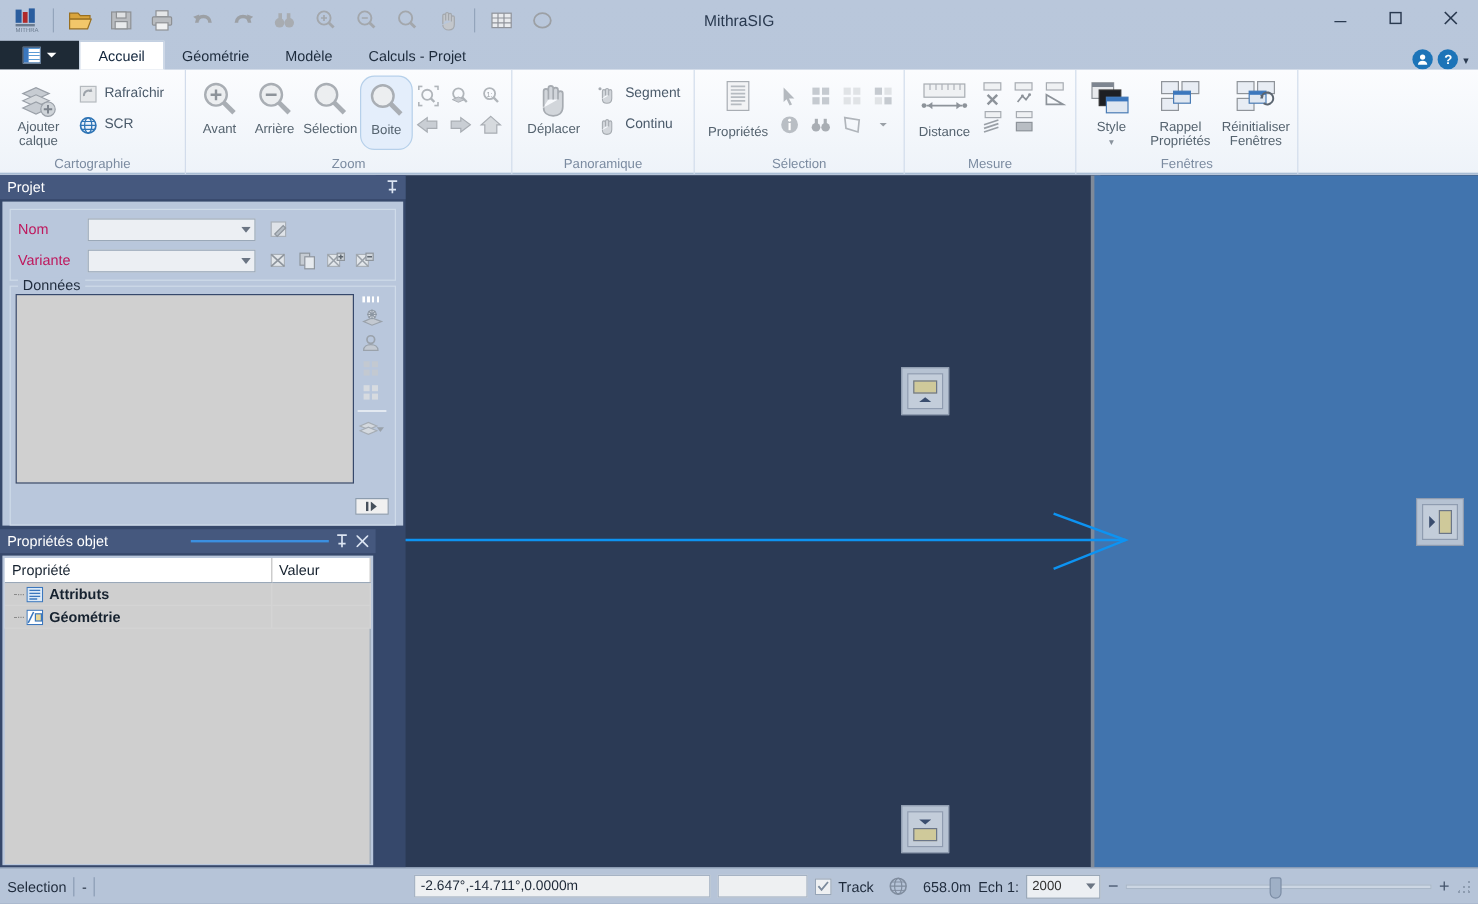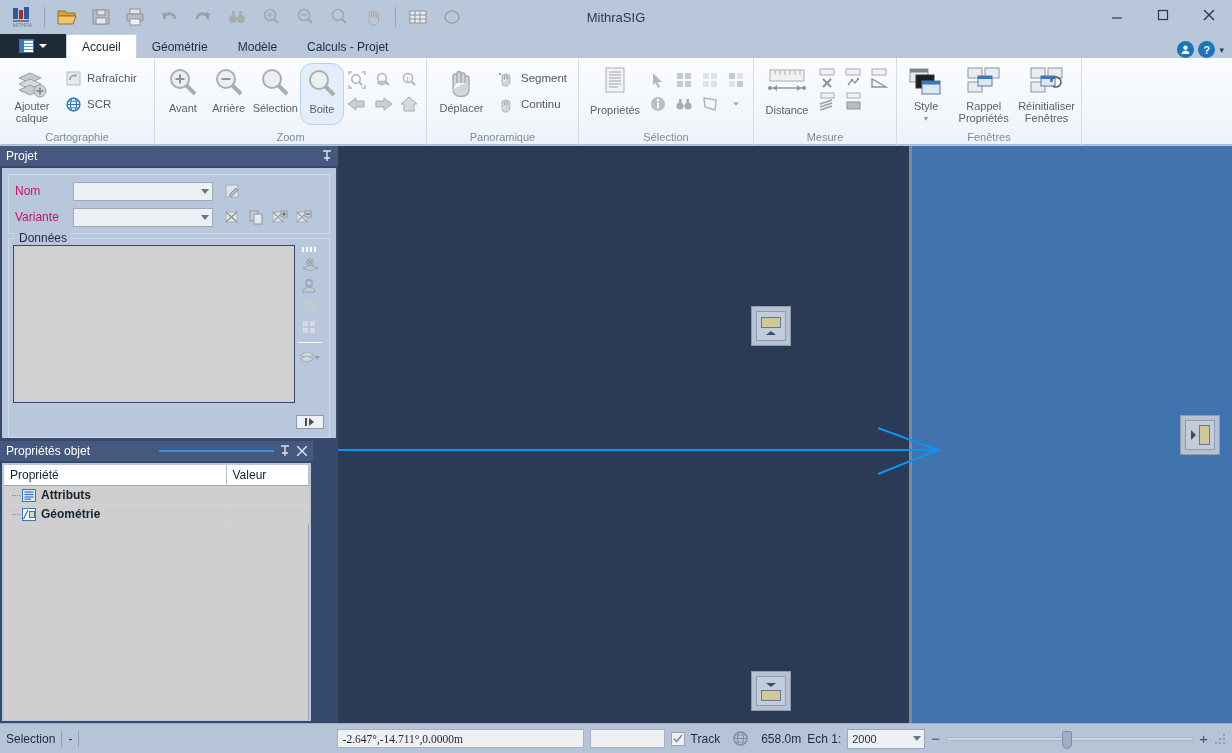--- a/index.html
+++ b/index.html
@@ -232,21 +232,21 @@
   
   .statusbar {
     position: absolute; left: 0; bottom: 0; width: 1232px; height: 30px;
     background: #b6c4d8; border-top: 1px solid #9dadc3;
     display: flex; align-items: center; padding: 0 6px; gap: 6px;
   }
   .sb-text { font-size: 12px; color: #1f2b3c; }
   .sb-sep { width: 1px; height: 16px; background: #8b9cb4; }
   .sb-field {
     height: 19px; background: #eef0f2; border: 1px solid #a6b3c4;
-    display: flex; align-items: center; padding: 0 5px; font-size: 11.5px; color: #1c2736; font-family: Liberation Serif, serif;
+    display: flex; align-items: center; padding: 0 5px; font-size: 11.5px; color: #1c2736;
   }
   .sb-check {
     width: 14px; height: 14px; background: #eef0f2; border: 1px solid #96a5b8;
     display: flex; align-items: center; justify-content: center;
     font-size: 10px; color: #6b7a8c;
   }
   .zoomslider {
     flex: 1; height: 4px; background: #ccd6e3; border: 1px solid #a9b7c9; position: relative;
     min-width: 60px;
   }
@@ -1018,21 +1018,21 @@
         <circle cx="8.5" cy="8.5" r="6.6" fill="none" stroke="#7f8c9e" stroke-width="1.3"></circle>
         <ellipse cx="8.5" cy="8.5" rx="3" ry="6.6" fill="none" stroke="#7f8c9e" stroke-width="1"></ellipse>
         <line x1="1.9" y1="8.5" x2="15.1" y2="8.5" stroke="#7f8c9e" stroke-width="1"></line>
         <line x1="3" y1="5" x2="14" y2="5" stroke="#7f8c9e" stroke-width=".8"></line>
         <line x1="3" y1="12" x2="14" y2="12" stroke="#7f8c9e" stroke-width=".8"></line>
       </svg>
     </span>
 
     <span class="sb-text">658.0m</span>
     <span class="sb-text">Ech 1:</span>
-    <span class="combo" style="width:78px;height:20px">
+    <span class="combo" style="width:62px;height:20px">
       <span class="cval">2000</span>
       <span class="carrow">
         <svg width="8" height="5" viewBox="0 0 8 5">
             <path d="M0 0l4 5 4-5z" fill="#6b7583"></path>
           </svg>
       </span>
     </span>
 
     <span class="zicon">−</span>
     <span class="zoomslider">

